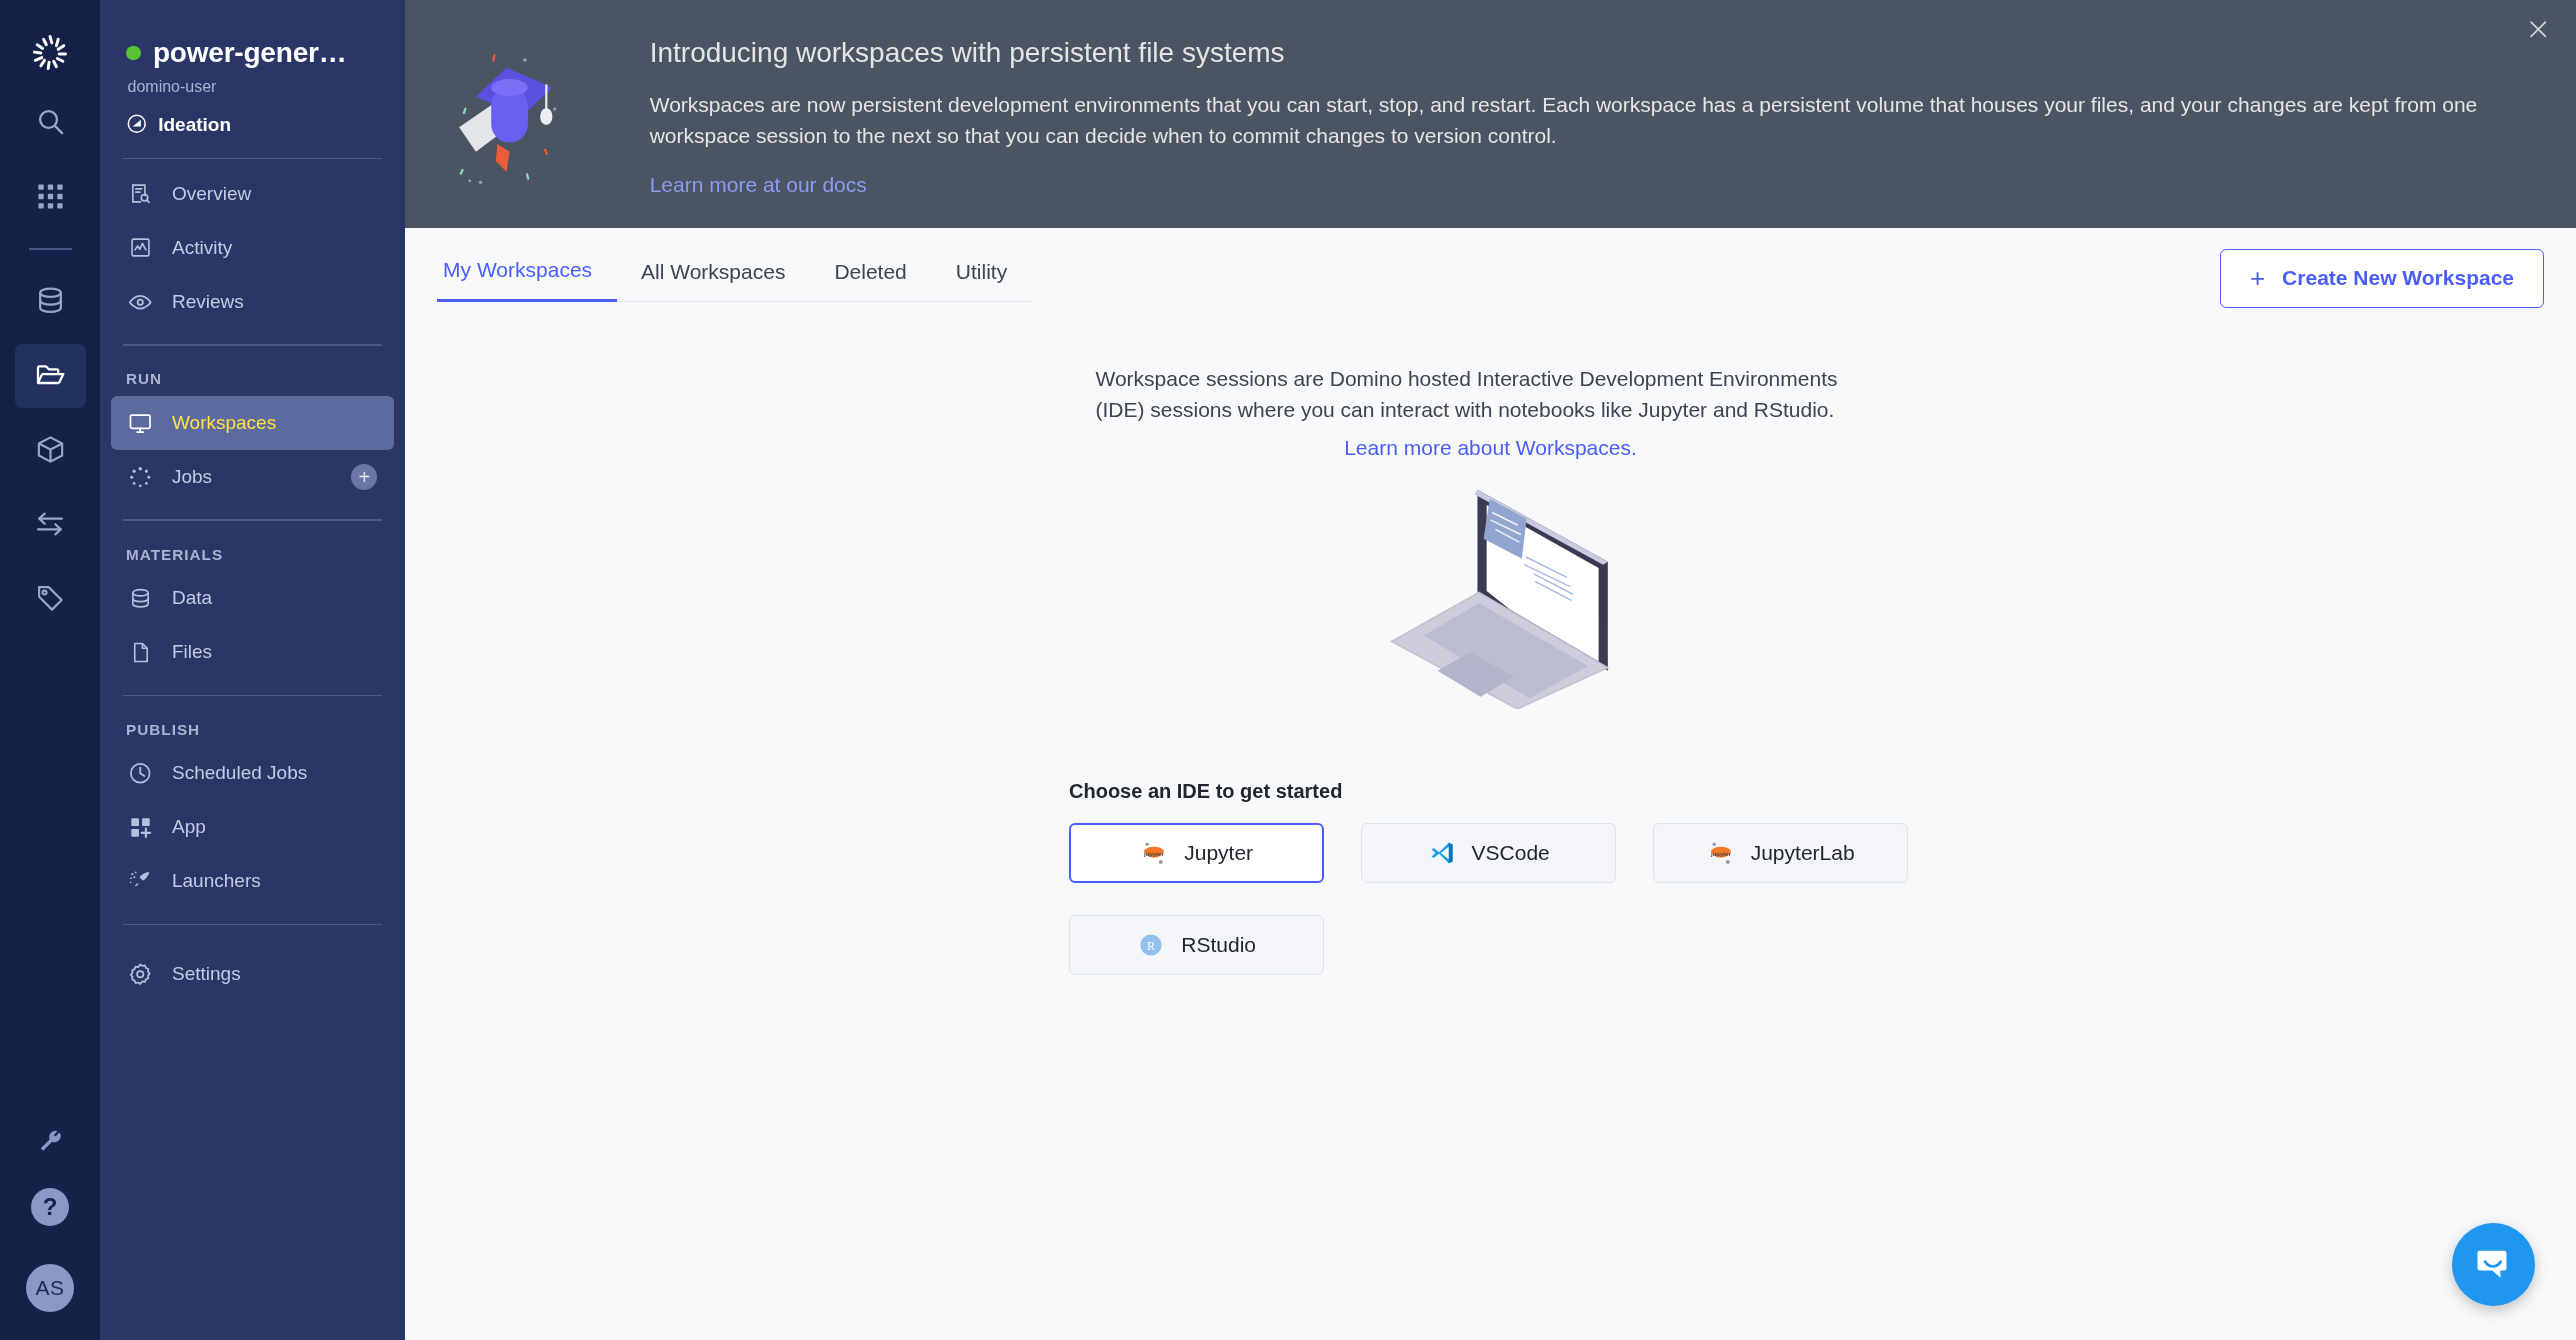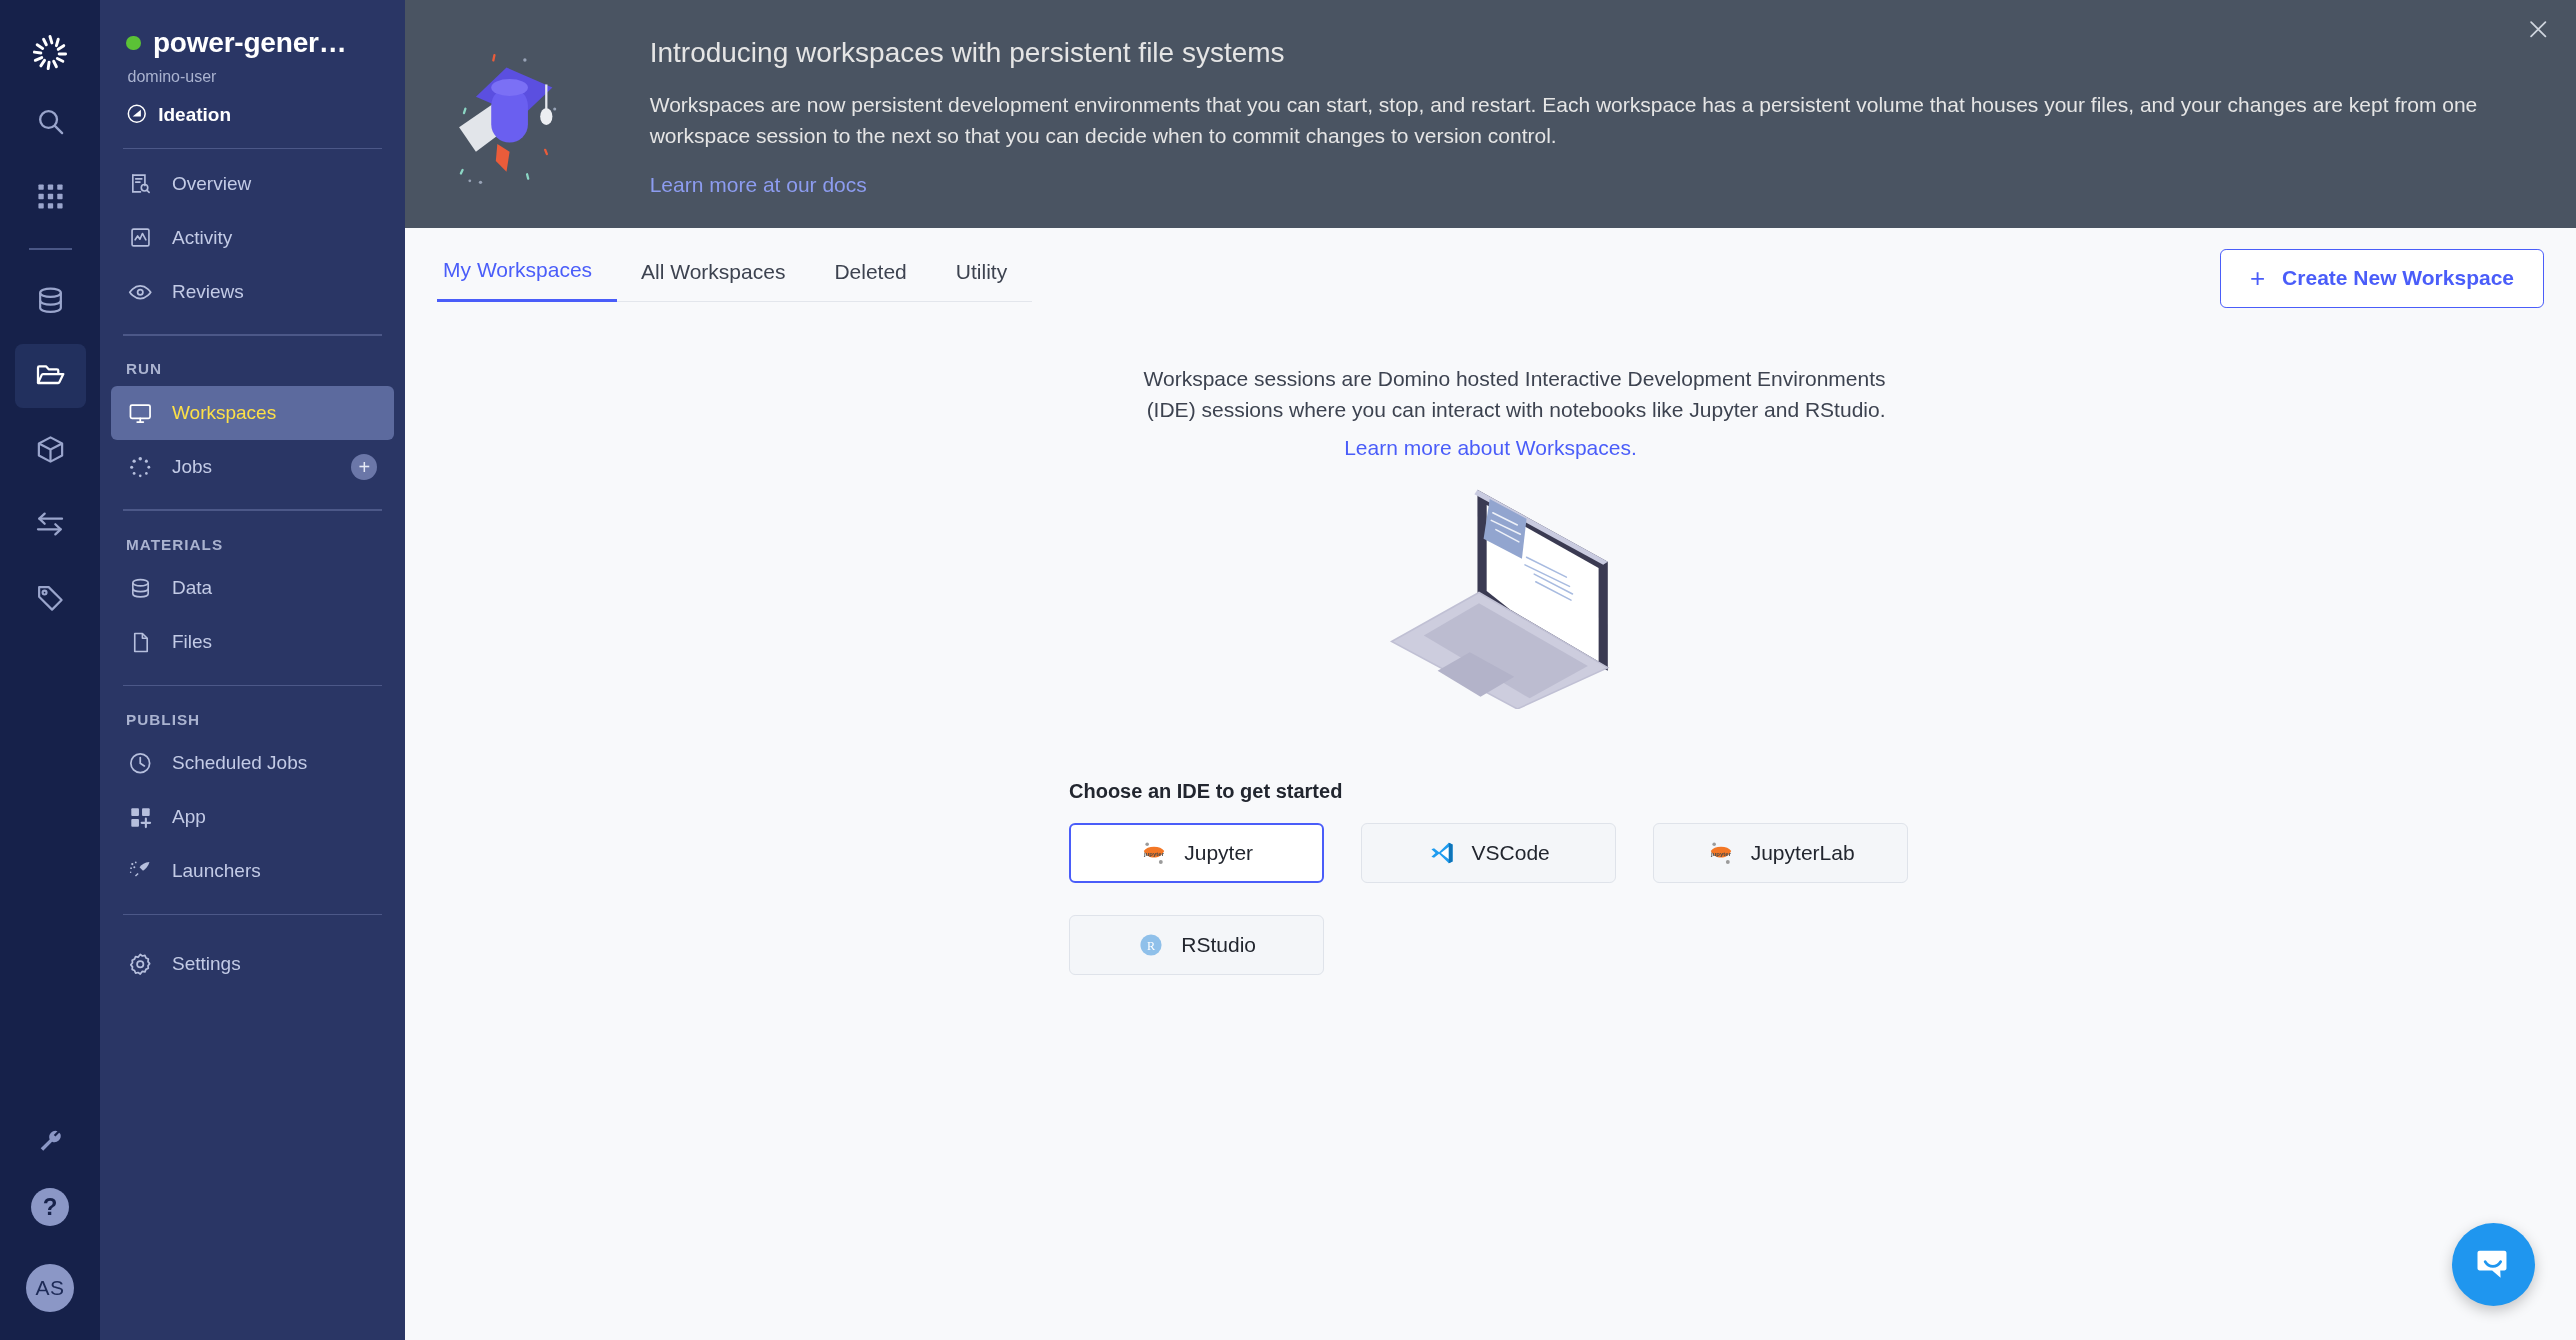--- a/index.html
+++ b/index.html
@@ -44,21 +44,21 @@
     font-size: 21px; letter-spacing: 0.4px; cursor:pointer;
     margin-top: 38px;
   }
 
   
   .sidebar {
     width: 305px; flex: 0 0 305px;
     background: #2a3665;
     display: flex; flex-direction: column;
   }
-  .proj-head { padding: 27px 26px 20px 26px; }
+  .proj-head { padding: 37px 26px 20px 26px; }
   .proj-title-row { display: flex; align-items: center; gap: 12.3px; }
   .status-dot { width: 14.6px; height: 14.6px; border-radius: 50%; background: #5bc236; flex:0 0 14.6px; }
   .proj-title {
     color: #ffffff; font-size: 28px; font-weight: bold;
     letter-spacing: -0.2px; white-space: nowrap; overflow: hidden;
   }
   .proj-owner { color: #aab3d0; font-size: 16px; margin: 9.2px 0 0 1.5px; }
   .proj-stage { display:flex; align-items:center; gap: 10.7px; margin-top: 17px; }
   .proj-stage-text { color: #ffffff; font-size: 19px; font-weight: bold; }
 
@@ -120,21 +120,21 @@
     border: 1.5px solid #4a5df9; border-radius: 6.1px;
     background: #ffffff; color: #4a5df9;
     font-size: 21px; font-weight: bold;
     padding: 15.3px 29px; cursor: pointer;
     white-space: nowrap;
   }
   .create-plus { font-size: 26px; font-weight: 400; line-height: 1; }
 
   .content { flex: 1 1 auto; display: flex; flex-direction: column; align-items: center; padding-top: 55px; }
   .gs-title { font-size: 30px; color: #22262f; margin-bottom: 29px; }
-  .gs-text { font-size: 21px; color: #3d4350; text-align: right; line-height: 1.5; max-width: 790px; }
+  .gs-text { font-size: 21px; color: #3d4350; text-align: left; line-height: 1.5; max-width: 790px; }
   .gs-link { font-size: 21px; color: #4a5df9; margin-top: 10.7px; cursor: pointer; }
   .laptop { margin: 18.4px 0 12.3px 0; }
 
   .ide-block { width: 843px; margin-top: 7.7px; }
   .ide-label { font-size: 20px; font-weight: bold; color: #22262f; margin-bottom: 20px; margin-top: 48px; }
   .ide-grid { display: flex; flex-wrap: wrap; gap: 32px 37px; }
   .ide-btn {
     width: 255px; height: 60px;
     display: flex; align-items: center; justify-content: center; gap: 15.3px;
     background: #f4f6f9; border: 1.5px solid #dfe3ea; border-radius: 6.1px;

